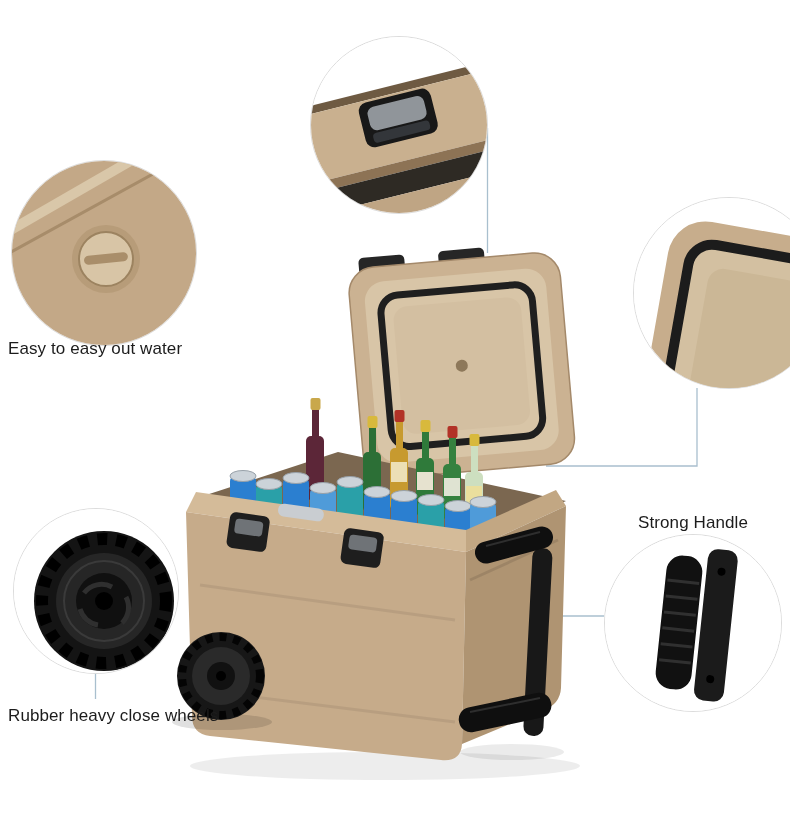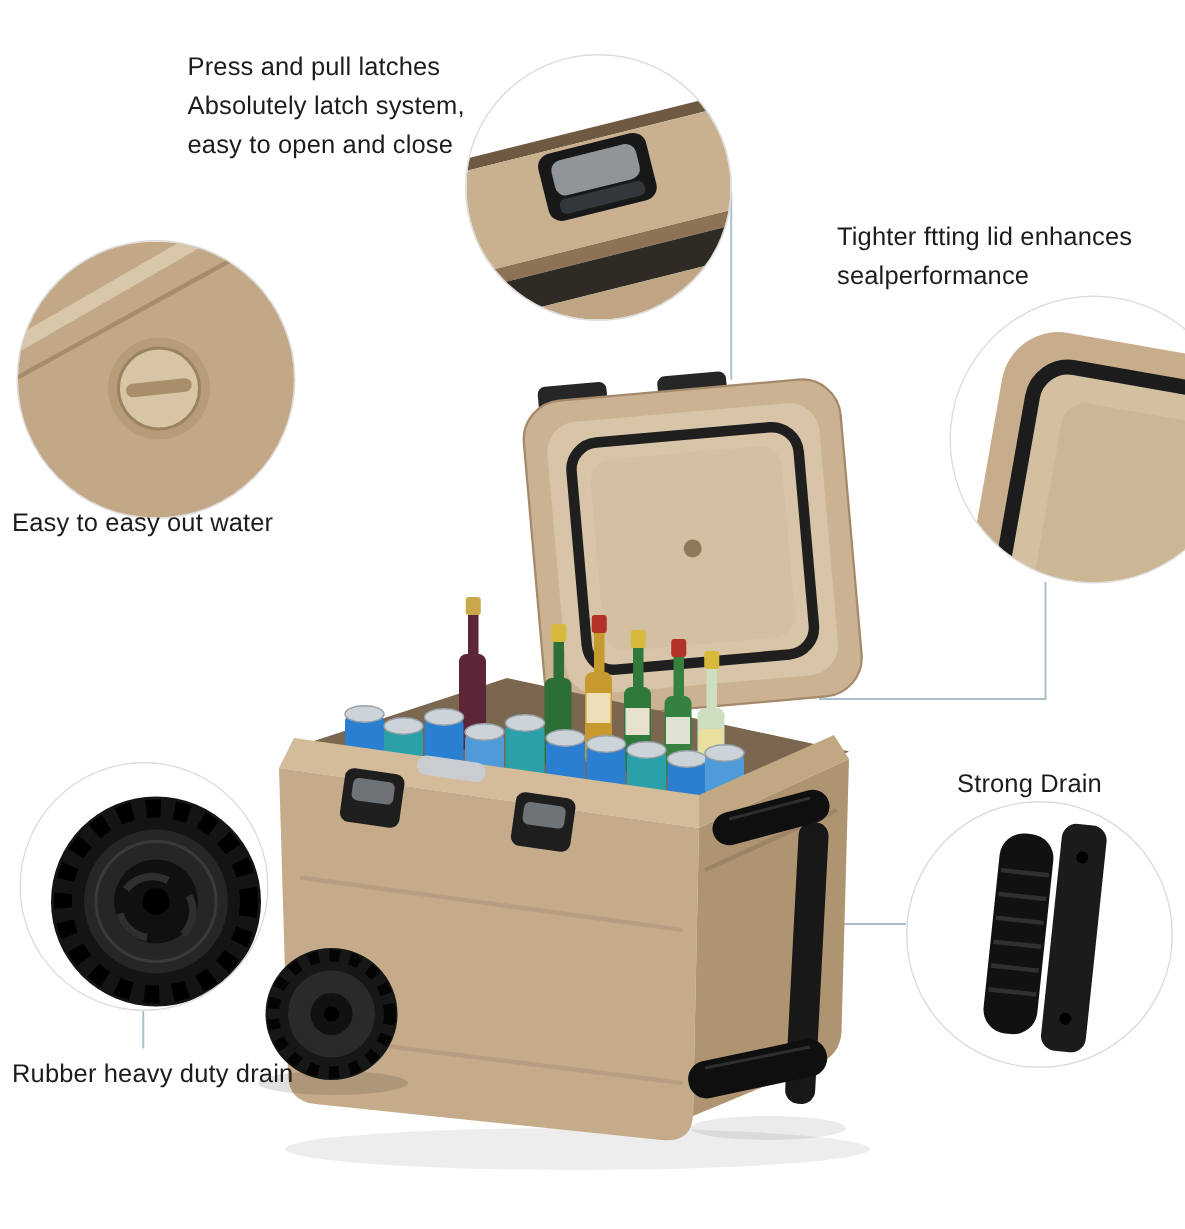--- a/index.html
+++ b/index.html
@@ -253,36 +253,27 @@
           <line x1="58" y1="64" x2="90" y2="64"></line>
           <line x1="58" y1="80" x2="90" y2="80"></line>
           <line x1="58" y1="96" x2="90" y2="96"></line>
           <line x1="58" y1="112" x2="90" y2="112"></line>
           <line x1="58" y1="128" x2="90" y2="128"></line>
         </g>
       </g>
     </svg>
   </div>
 
-  <div class="note" style="left:125px;top:32px">
-    <span>Press and pull latches</span>
-    <span>Absolutely latch system,</span>
-    <span>easy to open and close</span>
-  </div>
-
-  <div class="note" style="left:558px;top:145px">
-    <span>Tighter ftting lid enhances</span>
-    <span>sealperformance</span>
-  </div>
+
 
   <div class="note" style="left:8px;top:336px">
     <span>Easy to easy out water</span>
   </div>
 
   <div class="note" style="left:638px;top:510px">
-    <span>Strong Drain</span>
+    <span>Strong Handle</span>
   </div>
 
   <div class="note" style="left:8px;top:703px">
-    <span>Rubber heavy duty drain</span>
+    <span>Rubber heavy close wheels</span>
   </div>
 
 </div>
 
 </body></html>

